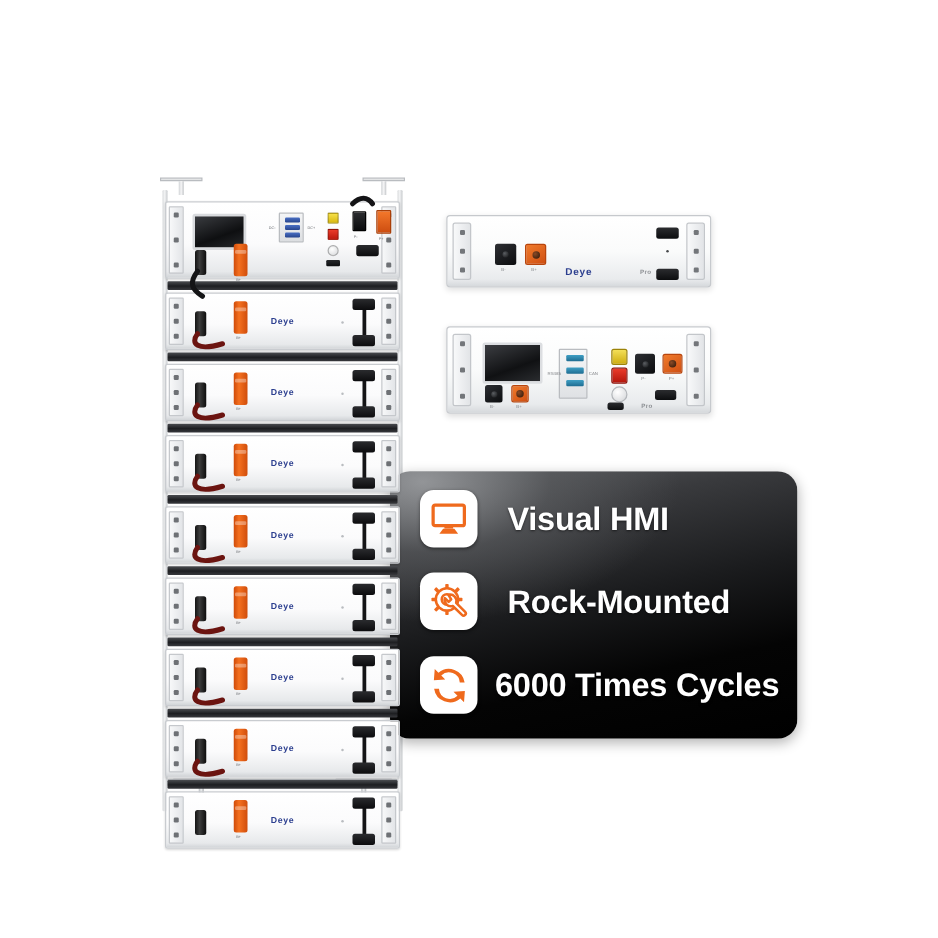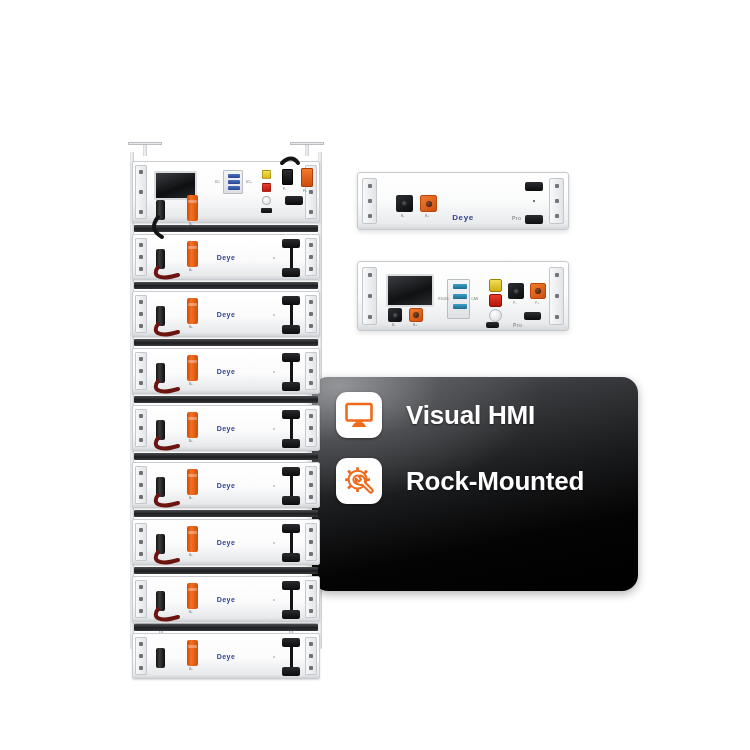--- a/index.html
+++ b/index.html
@@ -762,13 +762,22 @@
           <rect x="21" y="4.2" width="2.8" height="4" rx=".6" transform="rotate(45 22.4 6.2)"></rect>
           <rect x="4.2" y="19.8" width="2.8" height="4" rx=".6" transform="rotate(45 5.6 21.8)"></rect>
           <rect x="21" y="19.8" width="2.8" height="4" rx=".6" transform="rotate(-45 22.4 21.8)"></rect>
         </g>
         <path d="M15.2,10.2 a5.2,5.2 0 0 1 6.4,6.6 L29,24.2 a1.8,1.8 0 0 1 -2.6,2.6 L18.8,19.4 a5.2,5.2 0 0 1 -6.5,-6.5 l3.1,3.1 2.1,-2.1 z" fill="#ffffff" stroke="#ef6a1d" stroke-width="2.1" stroke-linejoin="round"></path>
       </svg>
     </div>
     <span class="feature-label">Rock-Mounted</span>
   </div>
 
+  <div class="feature-row r2">
+    <div class="feature-icon">
+      <svg width="31" height="31" viewBox="0 0 32 32">
+        <path d="M24.6,13.4 A9,9 0 0 0 9.3,7.6 L12.6,10.9 L3.2,11.6 L3.9,2.2 L7.0,5.3 A13.2,13.2 0 0 1 28.6,13.4 Z" fill="#ef6a1d"></path>
+        <path d="M7.4,18.6 A9,9 0 0 0 22.7,24.4 L19.4,21.1 L28.8,20.4 L28.1,29.8 L25.0,26.7 A13.2,13.2 0 0 1 3.4,18.6 Z" fill="#ef6a1d"></path>
+      </svg>
+    </div>
+    <span class="feature-label">6000 Times Cycles</span>
+  </div>
 </div>
 
 </body></html>

